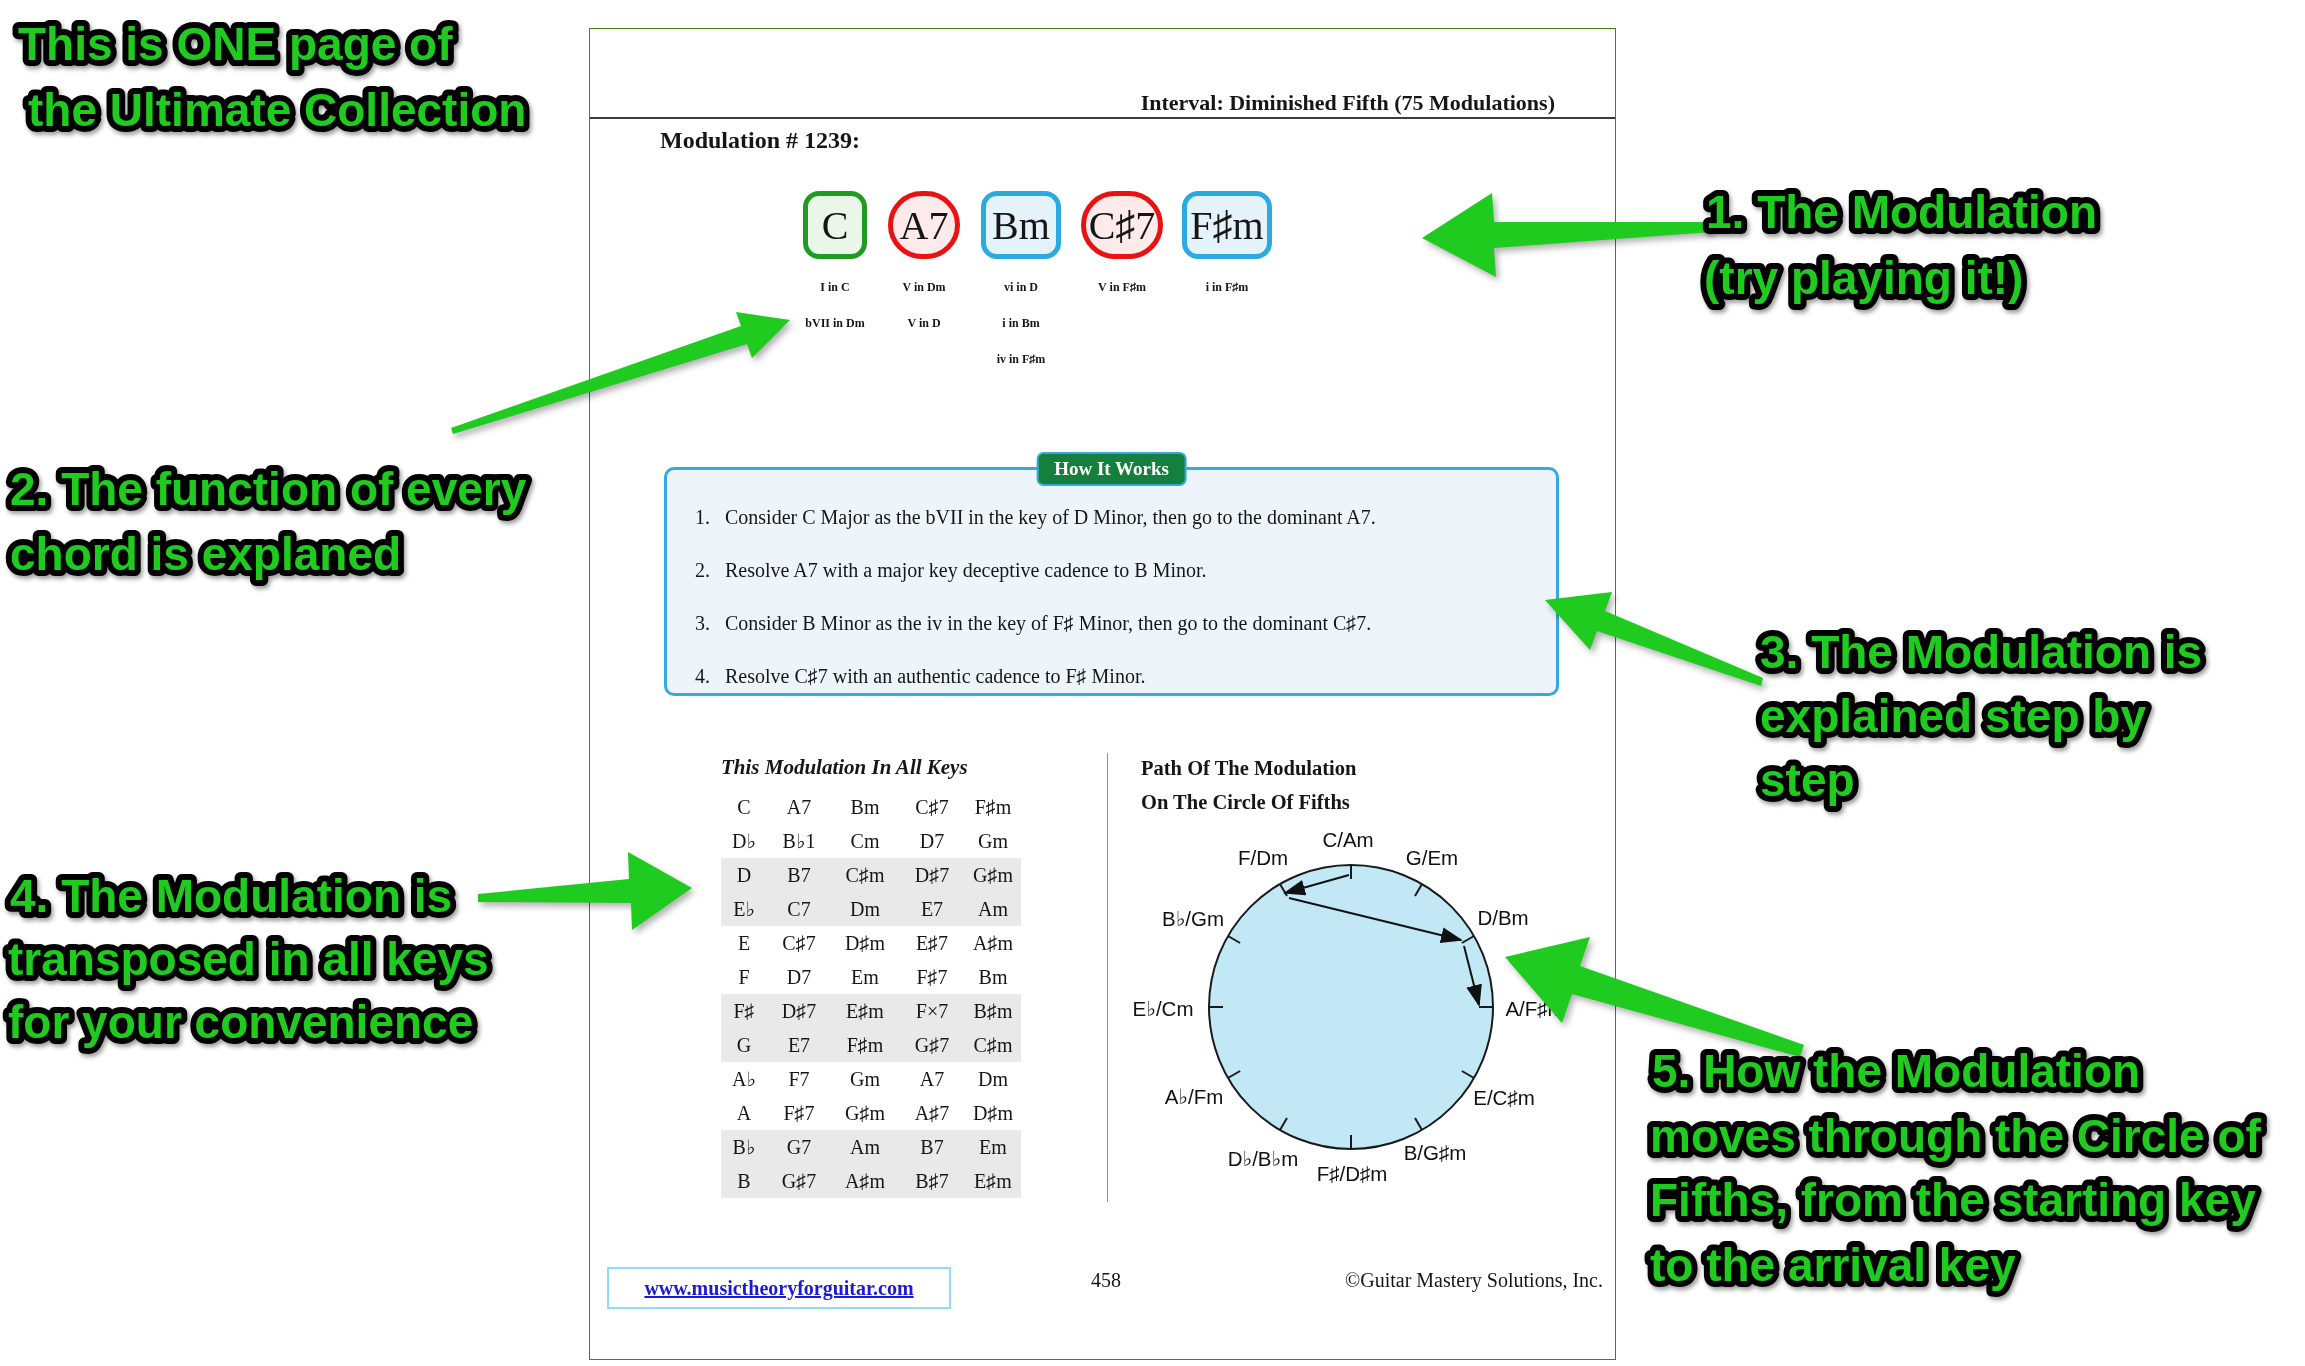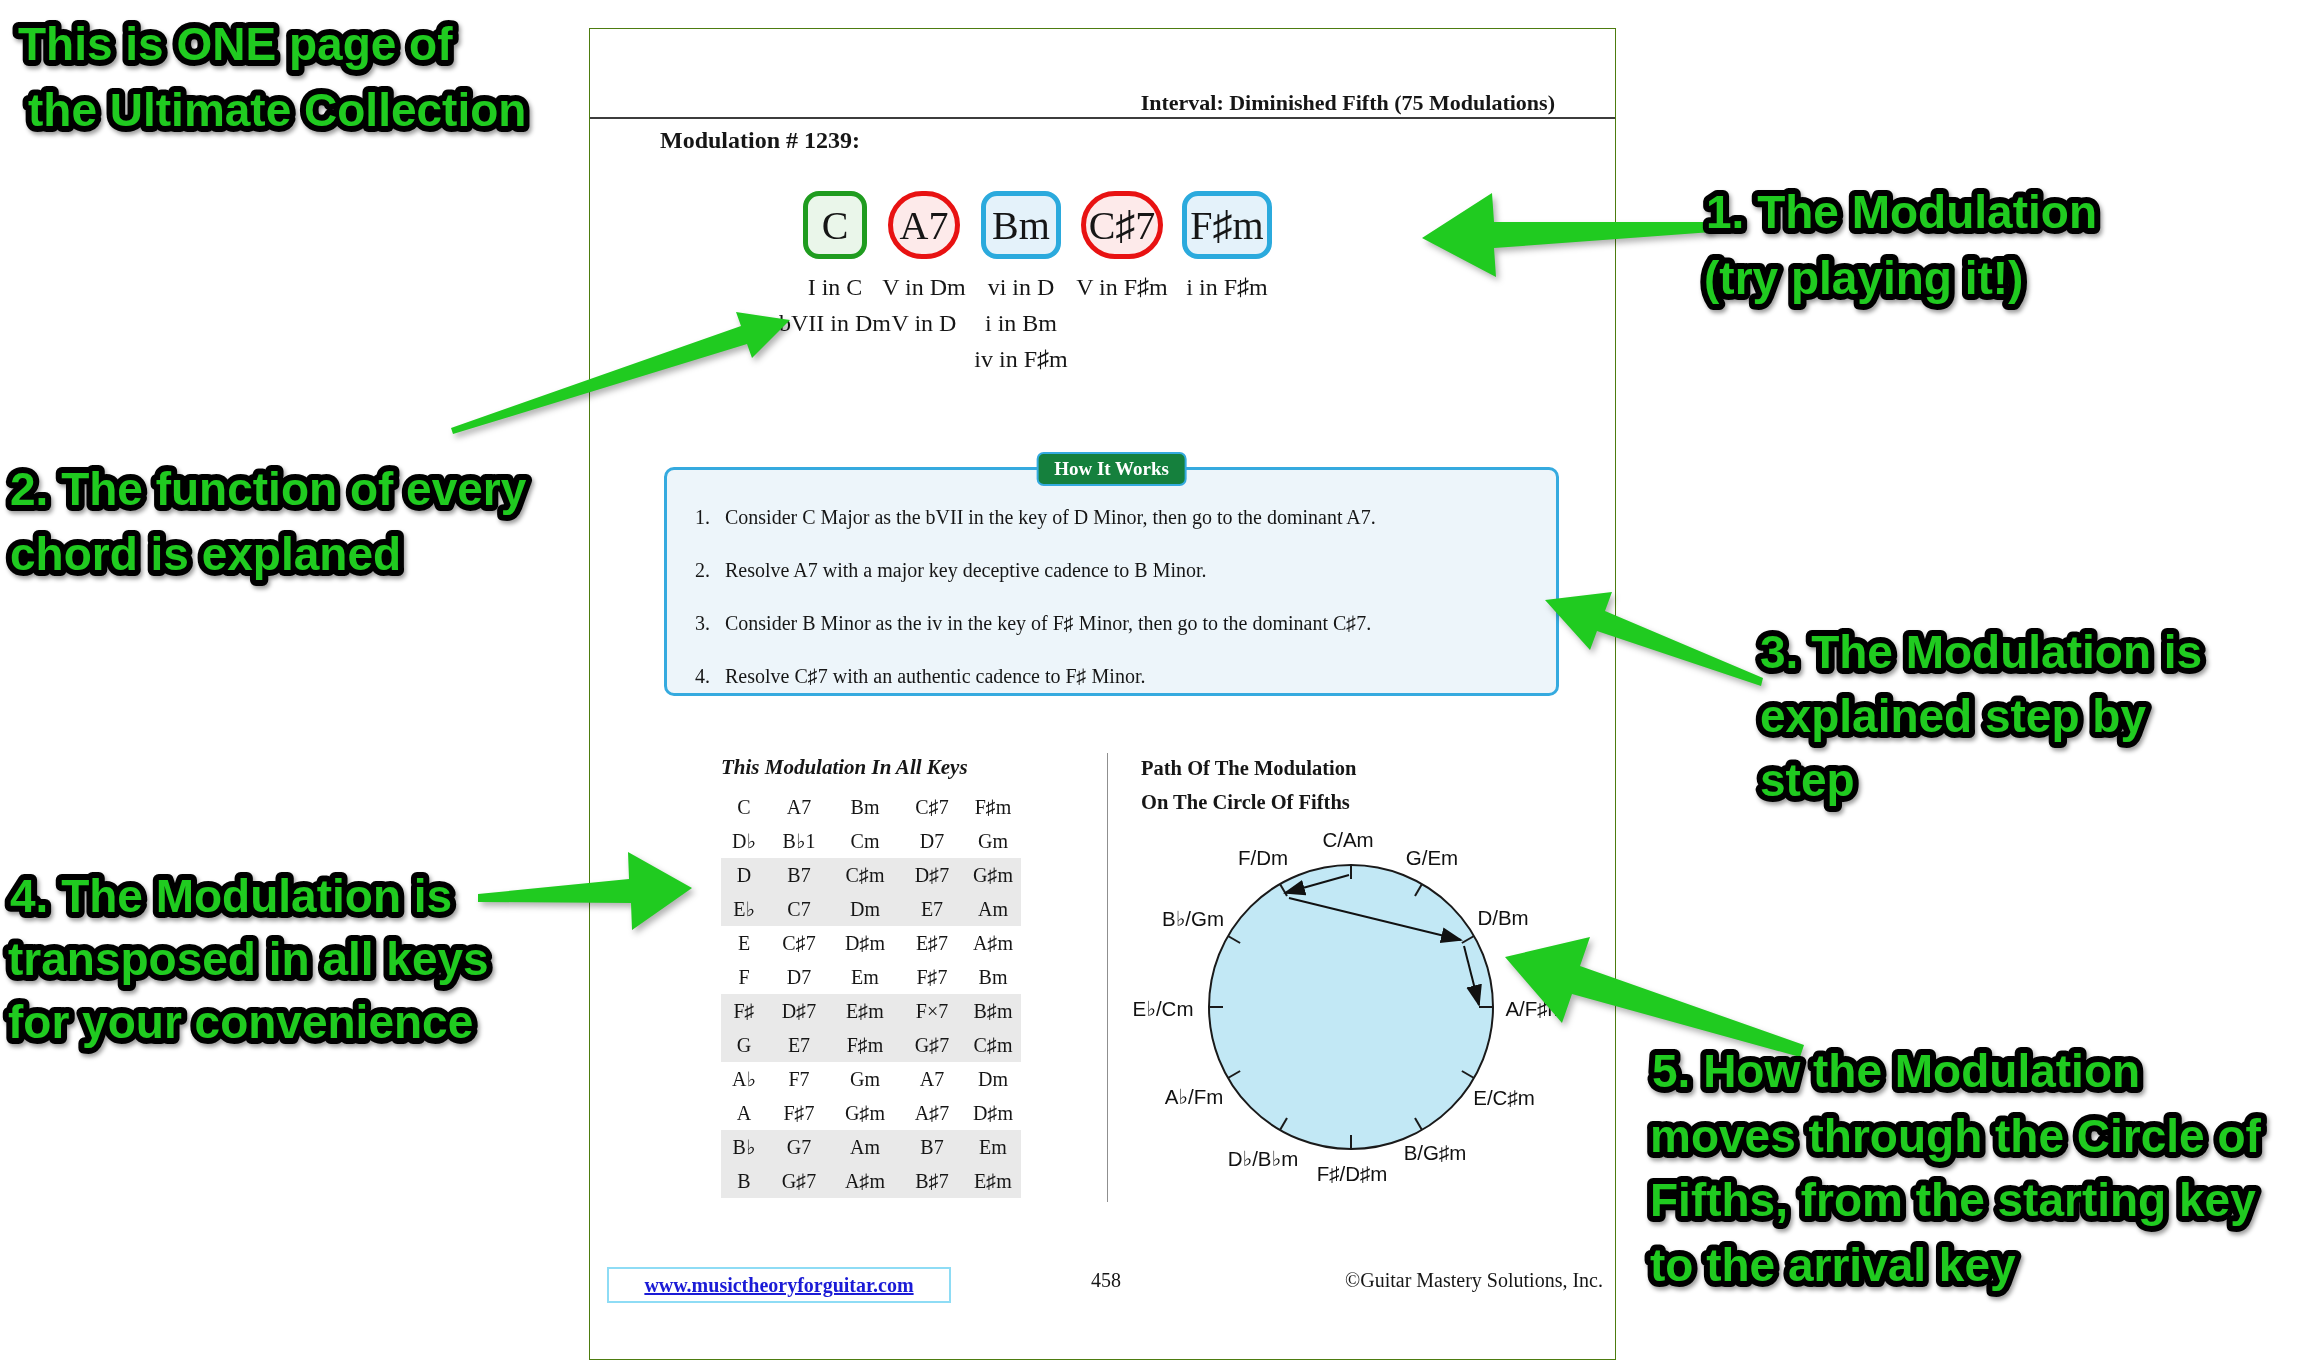--- a/index.html
+++ b/index.html
@@ -13,21 +13,21 @@
   .header-title{position:absolute;top:61px;right:60px;font-size:22px;font-weight:bold;white-space:nowrap;}
   .mod-heading{position:absolute;left:70px;top:98px;font-size:24px;font-weight:bold;}
 
   
   .chord-col{position:absolute;top:162px;width:180px;display:flex;flex-direction:column;align-items:center;}
   .chip{display:flex;align-items:center;justify-content:center;height:68px;box-sizing:border-box;
         border:5px solid;font-size:40px;margin-bottom:10px;background:#fff;}
   .chip.green{border-color:#1f9c1f;background:#eaf6ea;border-radius:16px;}
   .chip.red{border-color:#e81212;background:#fdeaea;border-radius:36px;}
   .chip.blue{border-color:#2baadd;background:#e4f2fa;border-radius:16px;}
-  .fn{font-size:24px;line-height:36px;white-space:nowrap;text-align:center;}
+  .fn{font-size:12px;line-height:36px;white-space:nowrap;text-align:center;font-weight:bold;}
 
   
   .how-box{position:absolute;left:74px;top:438px;width:895px;height:229px;box-sizing:border-box;
            border:3px solid #35aadf;border-radius:10px;background:#edf5fa;}
   .how-tab{position:absolute;left:50%;top:-18px;transform:translateX(-50%);
            background:#15803d;color:#fff;font-weight:bold;font-size:19px;
            padding:4px 16px;border:2px solid #35aadf;border-radius:7px;white-space:nowrap;}
   .step{position:absolute;left:28px;font-size:20px;white-space:nowrap;}
   .step .num{display:inline-block;width:30px;}
   .s1{top:36px}.s2{top:89px}.s3{top:142px}.s4{top:195px}
@@ -47,21 +47,21 @@
                 font-weight:bold;font-size:20.5px;line-height:34px;}
   .circle-svg{position:absolute;left:569px;top:717px;}
   .clabel{position:absolute;transform:translate(-50%,-50%);white-space:nowrap;
           font-family:"Liberation Sans","DejaVu Sans",sans-serif;font-size:20.5px;color:#111;}
   .p0{left:758px;top:811px}.p1{left:842px;top:829px}.p2{left:913px;top:889px}
   .p3{left:945px;top:980px}.p4{left:914px;top:1069px}.p5{left:845px;top:1124px}
   .p6{left:762px;top:1145px}.p7{left:673px;top:1130px}.p8{left:604px;top:1068px}
   .p9{left:573px;top:980px}.p10{left:603px;top:890px}.p11{left:673px;top:829px}
 
   
-  .link-box{position:absolute;left:17px;top:1238px;width:344px;height:36px;box-sizing:border-box;
+  .link-box{position:absolute;left:17px;top:1238px;width:344px;height:42px;box-sizing:border-box;
             border:2px solid #8edcf5;display:flex;align-items:center;justify-content:center;}
   .link-text{color:#1b1bd6;font-weight:bold;font-size:20px;text-decoration:underline;
              text-decoration-thickness:2px;cursor:pointer;}
   .page-num{position:absolute;left:476px;top:1240px;width:80px;text-align:center;font-size:20px;}
   .copyright{position:absolute;right:12px;top:1240px;font-size:20px;white-space:nowrap;}
 
   
   .note{position:absolute;overflow:visible;filter:drop-shadow(2px 3px 2px rgba(0,0,0,.38));}
   .note text{font-family:"Liberation Sans","DejaVu Sans",sans-serif;font-weight:bold;font-size:46px;
              fill:#20cb20;stroke:#000;stroke-width:12px;stroke-linejoin:round;paint-order:stroke fill;}

